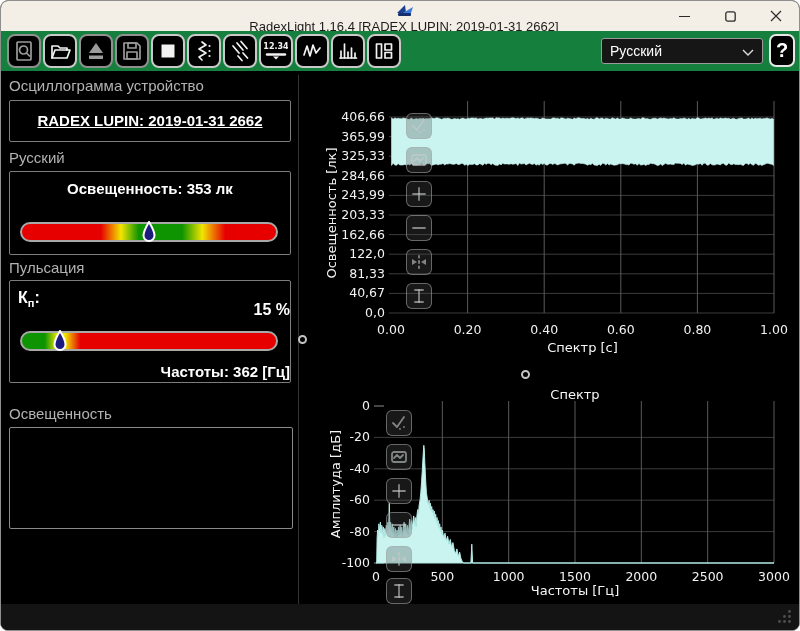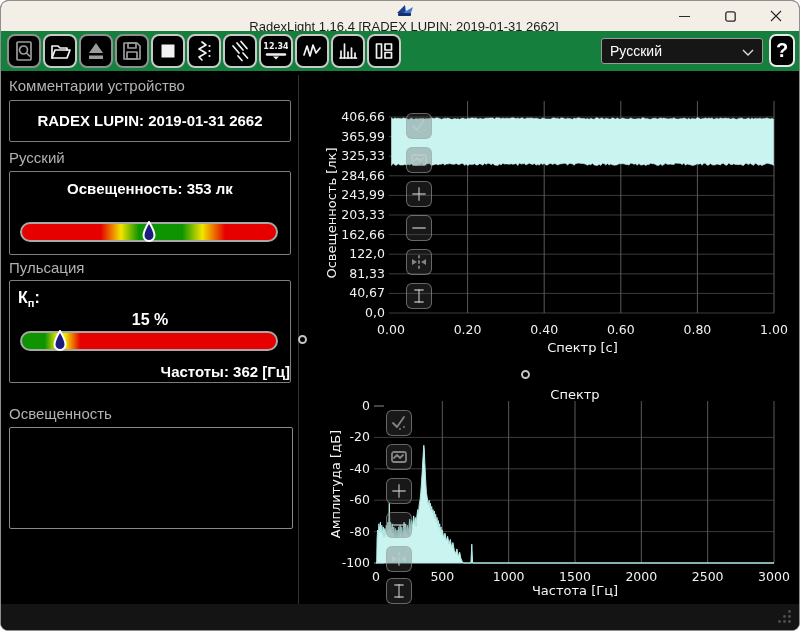--- a/index.html
+++ b/index.html
@@ -26,32 +26,32 @@
     border:1px solid #9a9a9a;border-radius:3px;box-sizing:border-box;display:flex;align-items:center;
     color:#fff;font-size:14px;padding-left:8px;}
   .lang-chev{position:absolute;right:8px;top:10px;}
   .help-btn{position:absolute;left:768px;top:3px;width:26px;height:33px;border:2px solid #e8e8e8;
     border-radius:7px;box-sizing:border-box;display:flex;align-items:center;justify-content:center;
     color:#fff;font-size:20px;font-weight:bold;background:#000;}
   
   .sec-header{position:absolute;left:8px;font-size:15px;color:#b2b2b2;}
   .panel-box{position:absolute;left:8px;width:282px;border:1px solid #7d7d7d;border-radius:2px;
     background:#000;box-sizing:border-box;}
-  .device-name{width:100%;text-align:center;color:#fff;font-weight:bold;font-size:15px;margin-top:11px;}
+  .device-name{width:100%;text-align:center;color:#fff;font-weight:bold;font-size:15px;margin-top:11px;text-decoration:underline;}
   .reading{width:100%;text-align:center;color:#fff;font-weight:bold;font-size:15px;}
   .grad-bar{position:absolute;left:10px;width:258px;height:20px;border:2px solid #a8a8a8;
     border-radius:12px;box-sizing:border-box;}
   .bar-value{background:linear-gradient(90deg,#e60000 0%,#e60000 31%,#f2e500 39%,#0d9400 46%,
     #0d9400 63%,#f2e500 71%,#e60000 80%,#e60000 100%);}
   .bar-pulse{background:linear-gradient(90deg,#0d9400 0%,#0d9400 9%,#f2e500 14%,#f2e500 17%,
     #e60000 23%,#e60000 100%);}
   .marker{position:absolute;top:-3px;width:14px;height:22px;}
   .kp-label{position:absolute;left:8px;top:8px;color:#fff;font-weight:bold;font-size:16px;}
   .kp-label sub{font-size:11px;}
-  .kp-value{position:absolute;left:0;top:30px;width:100%;text-align:center;color:#fff;
+  .kp-value{position:absolute;left:0;top:20px;width:100%;text-align:right;color:#fff;
     font-weight:bold;font-size:16px;}
   .freq-text{position:absolute;left:0;top:82px;width:100%;text-align:right;color:#fff;
     font-weight:bold;font-size:15px;}
   .comments-area{position:absolute;left:8px;top:426px;width:284px;height:102px;background:#000;
     border:1px solid #8a8a8a;border-radius:2px;box-sizing:border-box;resize:none;color:#ddd;
     font-family:"Liberation Sans",sans-serif;}
   
   .vsplit{position:absolute;left:297px;top:74px;width:1px;height:530px;background:#343434;}
   .ring{position:absolute;width:9px;height:9px;border:2px solid #c4c4c4;border-radius:50%;
     box-sizing:border-box;background:transparent;}
@@ -183,21 +183,21 @@
       <span>Русский</span>
       <svg class="lang-chev" width="12" height="7" viewBox="0 0 12 7">
         <polyline points="1,1 6,6 11,1" fill="none" stroke="#ddd" stroke-width="1.4"></polyline>
       </svg>
     </div>
     <div class="help-btn">
       <span>?</span>
     </div>
   </div>
 
-  <div class="sec-header" style="top:76px">Комментарии устройство</div>
+  <div class="sec-header" style="top:76px">Осциллограмма устройство</div>
   <div class="panel-box" style="top:99px;height:42px">
     <div class="device-name">RADEX LUPIN: 2019-01-31 2662</div>
   </div>
 
   <div class="sec-header" style="top:148px">Русский</div>
   <div class="panel-box" style="top:170px;height:84px">
     <div class="reading" style="margin-top:8px">Освещенность: 353 лк</div>
     <div class="grad-bar bar-value" style="top:50px">
       <svg class="marker" viewBox="0 0 14 22" style="left: calc(50% - 7px);">
         <path d="M7,1 C7,1 1.5,10 1.5,14.5 A5.5,5.5 0 0 0 12.5,14.5 C12.5,10 7,1 7,1 Z" fill="#1b1b7e" stroke="#fff" stroke-width="2"></path>
@@ -327,21 +327,21 @@
       <text x="274" y="200" text-anchor="middle" fill="#f2f2f2" font-size="12.5" font-family="DejaVu Sans">1500</text>
       <line x1="340.3333333333333" x2="340.3333333333333" y1="20" y2="182" stroke="#5a5a5a" stroke-width="1"></line>
       <text x="340.3333333333333" y="200" text-anchor="middle" fill="#f2f2f2" font-size="12.5" font-family="DejaVu Sans">2000</text>
       <line x1="406.6666666666667" x2="406.6666666666667" y1="20" y2="182" stroke="#5a5a5a" stroke-width="1"></line>
       <text x="406.6666666666667" y="200" text-anchor="middle" fill="#f2f2f2" font-size="12.5" font-family="DejaVu Sans">2500</text>
       <line x1="473" x2="473" y1="20" y2="182" stroke="#5a5a5a" stroke-width="1"></line>
       <text x="473" y="200" text-anchor="middle" fill="#f2f2f2" font-size="12.5" font-family="DejaVu Sans">3000</text>
       <path d="M75,182 L75.7,182.0 L76.1,156.9 L76.6,149.0 L77.4,155.3 L77.9,142.8 L78.7,150.6 L79.4,141.2 L80.0,152.2 L80.8,144.3 L81.6,153.7 L82.3,145.9 L83.0,156.9 L83.8,147.5 L84.6,155.3 L85.3,144.3 L86.1,150.6 L86.9,141.2 L87.6,149.0 L88.3,122.3 L88.9,147.5 L89.6,141.2 L90.4,150.6 L91.2,142.8 L92.0,152.2 L92.8,145.9 L93.6,155.3 L94.4,147.5 L95.2,156.9 L96.0,149.0 L96.8,155.3 L97.6,145.9 L98.3,153.7 L99.1,144.3 L99.9,152.2 L100.7,145.9 L101.5,155.3 L102.3,147.5 L103.1,141.2 L103.9,150.6 L104.7,142.8 L105.5,152.2 L106.3,144.3 L107.1,153.7 L107.9,145.9 L108.7,138.0 L109.5,147.5 L110.3,139.6 L111.1,149.0 L111.9,141.2 L112.7,134.9 L113.5,144.3 L114.3,136.5 L115.1,145.9 L115.9,134.9 L116.7,128.6 L117.5,133.3 L118.2,123.9 L119.0,119.2 L119.8,111.4 L120.6,100.4 L121.4,87.8 L122.1,75.2 L122.8,64.3 L123.3,69.0 L123.8,81.5 L124.4,94.1 L124.9,103.5 L125.4,111.4 L126.1,116.1 L126.7,120.8 L127.4,123.9 L128.1,119.2 L128.7,127.0 L129.4,122.3 L130.1,130.2 L130.7,125.5 L131.4,131.8 L132.0,128.6 L132.7,134.9 L133.4,130.2 L134.0,138.0 L134.7,133.3 L135.4,141.2 L136.0,136.5 L136.7,144.3 L137.4,139.6 L138.0,147.5 L138.7,142.8 L139.3,150.6 L140.0,145.9 L140.7,153.7 L141.3,149.0 L142.7,156.9 L144.0,152.2 L145.3,160.0 L146.6,155.3 L148.0,163.2 L149.3,158.4 L150.6,166.3 L151.9,161.6 L153.3,169.4 L154.6,172.6 L155.9,167.9 L157.3,175.7 L158.6,171.0 L159.9,177.3 L161.2,180.4 L162.6,182.0 L169.9,182.0 L170.8,163.2 L171.6,182.0 L473.0,182.0 L473,182 Z" fill="#c9f4f0" stroke="#b4ece7" stroke-width="1"></path>
     </svg>
   <div class="axis-label ylab" style="left:334px;top:483px">Амплитуда [дБ]</div>
-  <div class="axis-label" style="left:375px;top:582px;width:398px">Частота [Гц]</div>
+  <div class="axis-label" style="left:375px;top:582px;width:398px">Частоты [Гц]</div>
 
   <div class="ov-btn" style="left:385px;top:409px">
     <svg width="18" height="18" viewBox="0 0 18 18">
         <polyline points="3,9 7,13 14,3"></polyline>
         <circle cx="14" cy="13" r="0.9" fill="rgba(200,205,205,.6)" stroke="none"></circle>
         <circle cx="10" cy="15" r="0.9" fill="rgba(200,205,205,.6)" stroke="none"></circle>
       </svg>
   </div>
   <div class="ov-btn" style="left:385px;top:443px">
     <svg width="18" height="18" viewBox="0 0 18 18">

